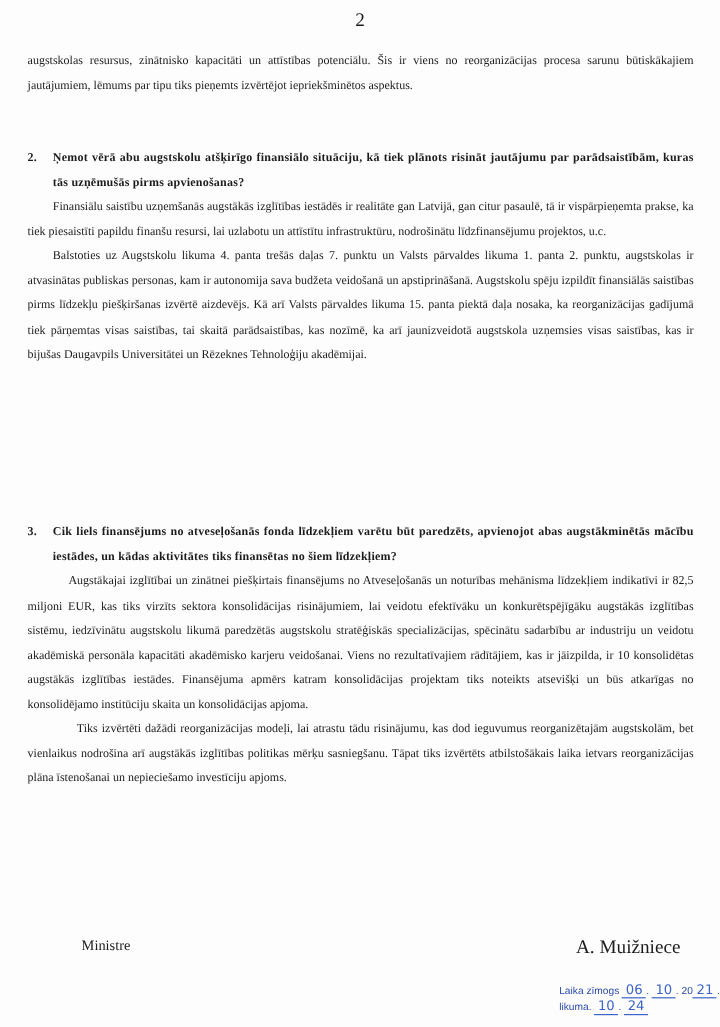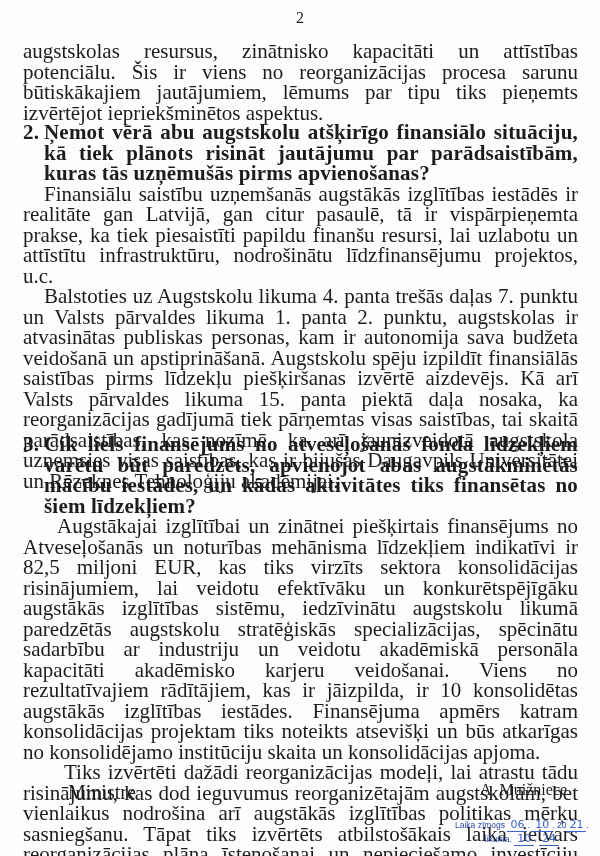--- a/index.html
+++ b/index.html
@@ -1,30 +1,30 @@
 <!DOCTYPE html>
 <html><head>
 <meta charset="utf-8">
 <style>
   html, body { margin: 0; padding: 0; background: #ffffff; }
   body { width: 600px; height: 856px; position: relative; overflow: hidden;
          font-family: "Liberation Serif", "DejaVu Serif", serif; color: #1c1c1c; }
   .page { position: absolute; left: 0; top: 0; width: 600px; height: 856px; background: #fdfdfd; }
   .page-number { position: absolute; top: 9px; left: 0; width: 600px; text-align: center; font-size: 16px; }
-  .block { position: absolute; left: 23px; width: 555px; font-size: 21px; line-height: 20.5px; text-align: justify; }
+  .block { position: absolute; left: 23px; width: 555px; font-size: 10px; line-height: 20.5px; text-align: justify; }
   .block p { margin: 0; }
   .indent { text-indent: 21px; }
   .indent-deep { text-indent: 34px; }
   .indent-deeper { text-indent: 41px; }
   .question { display: flex; font-weight: bold; letter-spacing: 0.2px; }
   .question .qnum { width: 21px; flex: none; }
   .question .qtext { flex: 1; text-align: justify; font-family: Liberation Serif, serif; }
-  .sign-title { position: absolute; left: 68px; top: 781px; font-size: 20px; }
+  .sign-title { position: absolute; left: 68px; top: 781px; font-size: 12px; }
   .sign-name { position: absolute; left: 480px; top: 781px; font-size: 16px; }
-  .stamp { position: absolute; left: 455px; top: 818px; font-family: "Liberation Sans", "DejaVu Sans", sans-serif; font-size: 8.5px; color: #2a4aa8; line-height: 13px; text-align: center; }
+  .stamp { position: absolute; left: 466px; top: 818px; font-family: "Liberation Sans", "DejaVu Sans", sans-serif; font-size: 8.5px; color: #2a4aa8; line-height: 13px; }
   .stamp .hand { font-family: "DejaVu Sans", sans-serif; font-size: 11px; color: #3b63c9; border-bottom: 1px solid #3b63c9; padding: 0 3px; }
 </style>
 </head>
 <body>
 
 <div class="page">
 
   <div class="page-number">2</div>
 
   <div class="block" style="top:41px;">

